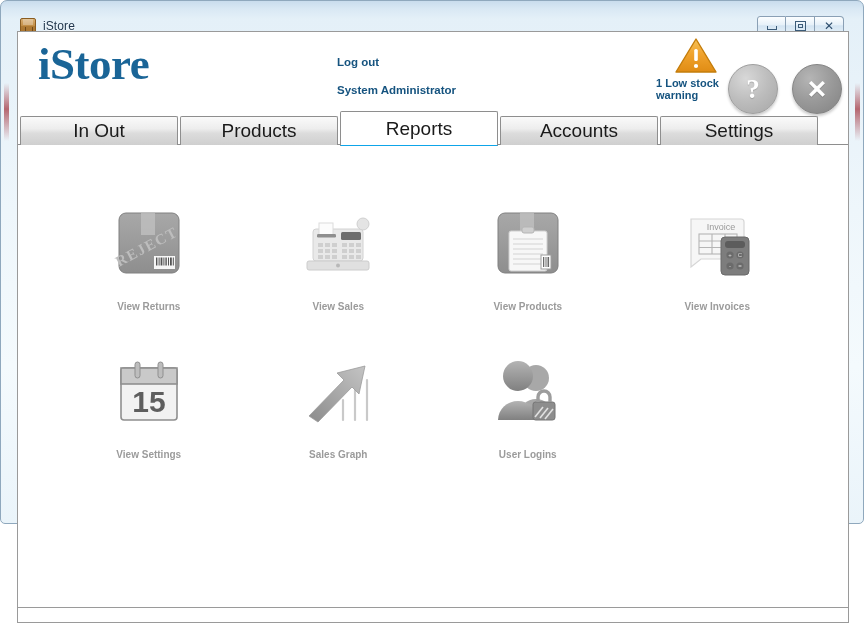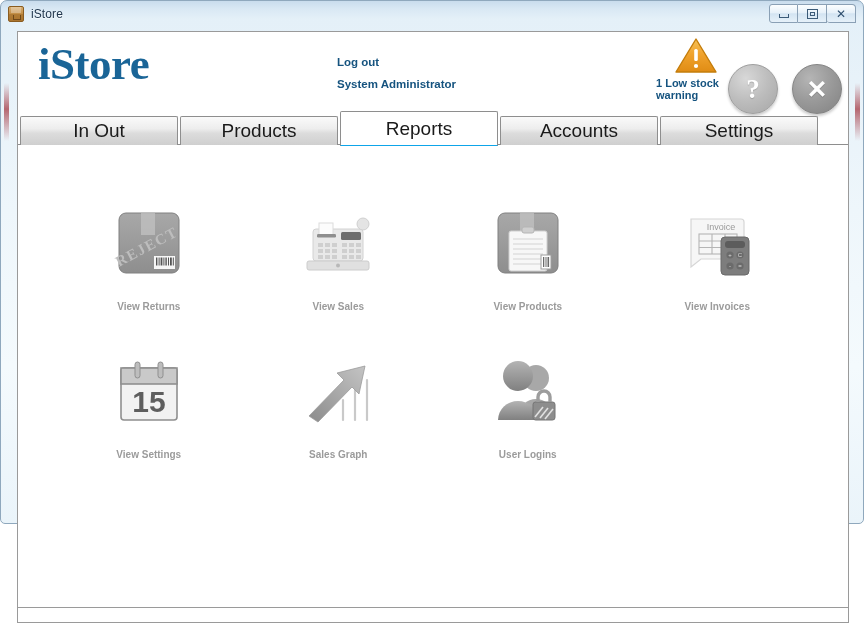--- a/index.html
+++ b/index.html
@@ -15,21 +15,21 @@
   #window-frame {
     position: relative;
     width: 864px;
     height: 524px;
     box-sizing: border-box;
     background: linear-gradient(180deg,
         #c9dced 0px, #d9e8f4 8px, #e4f0f8 18px,
         #eef6fb 40%, #f4fafd 70%, #eaf4fa 100%);
     border: 1px solid #8fa8bd;
     border-radius: 7px 7px 5px 5px;
-    padding: 0;
+    padding: 12px;
   }
 
   
   .edge-accent {
     position: absolute;
     width: 5px;
     height: 58px;
     top: 82px;
     background: linear-gradient(180deg,
         rgba(190,120,125,0) 0%,
@@ -172,21 +172,21 @@
     font-weight: bold;
     color: #15537f;
     line-height: 1;
   }
   #logout-link {
     display: block;
     cursor: pointer;
   }
   #current-user {
     display: block;
-    margin-top: 10px;
+    margin-top: 16px;
   }
 
   #stock-warning {
     position: absolute;
     left: 638px;
     top: 5px;
     width: 80px;
     text-align: left;
     cursor: pointer;
   }

